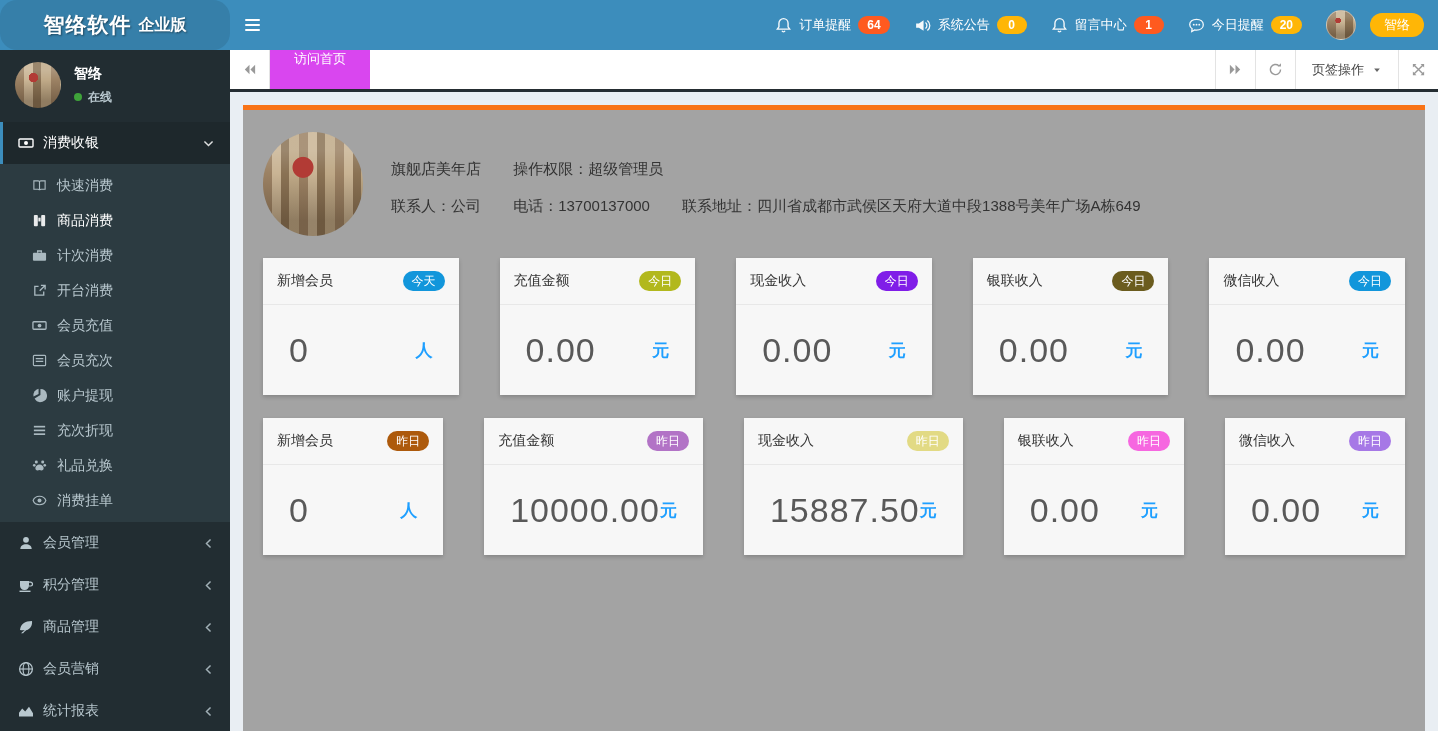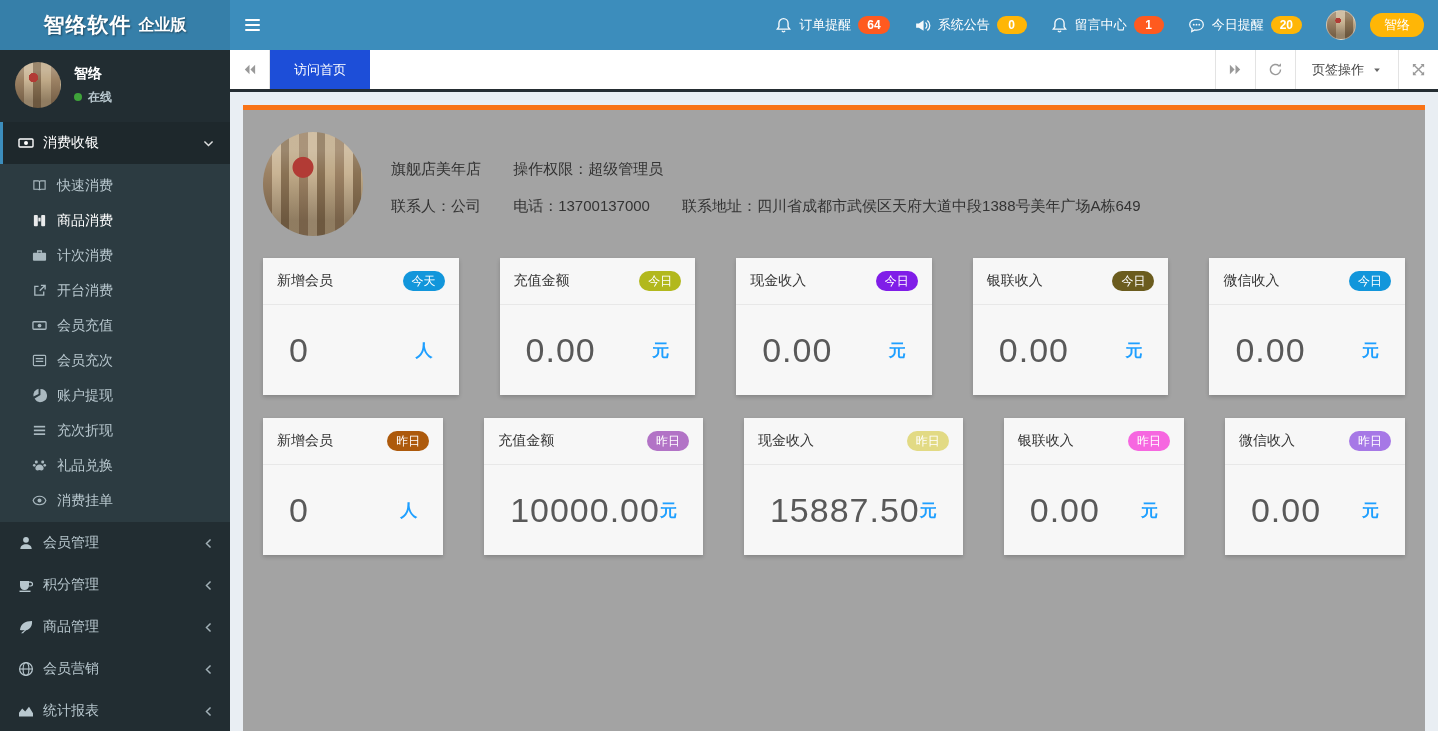--- a/index.html
+++ b/index.html
@@ -2,21 +2,21 @@
 <html><head>
 <meta charset="utf-8">
 <style>
   * { margin:0; padding:0; box-sizing:border-box; }
   html,body { width:1438px; height:731px; overflow:hidden; }
   body { font-family:"Liberation Sans","DejaVu Sans",sans-serif; font-size:14px; color:#333; background:#edf1f5; }
   .app { width:1438px; height:731px; display:flex; flex-direction:column; }
 
   
   .topbar { height:50px; display:flex; flex-shrink:0; background:#3c8dbc; }
-  .logo { width:230px; background:#367fa9; color:#fff; display:flex; align-items:center; justify-content:center; gap:7px; }
+  .logo { width:230px; background:#367fa9; color:#fff; display:flex; align-items:center; justify-content:center; gap:7px;border-radius:17px; }
   .logo-title { font-size:21px; font-weight:bold; letter-spacing:1px; text-shadow:1px 1px 2px rgba(0,0,0,.45); }
   .logo-edition { font-size:16px; font-weight:bold; text-shadow:1px 1px 2px rgba(0,0,0,.45); }
   .topnav { flex:1; display:flex; align-items:center; color:#fff; }
   .hamburger { width:45px; height:50px; display:flex; flex-direction:column; justify-content:center; align-items:center; gap:3px; cursor:pointer; }
   .hamburger span { display:block; width:15px; height:2px; background:#fff; border-radius:1px; }
   .topnav-spacer { flex:1; }
   .notif { display:flex; align-items:center; gap:7px; margin-right:24px; cursor:pointer; font-size:13px; }
   .notif .icn { width:17px; height:17px; display:inline-flex; color:#fff; opacity:.95; }
   .badge-pill { min-width:30px; text-align:center; padding:2px 9px; border-radius:10px; font-size:12px; font-weight:bold; color:#fff; }
   .top-avatar { width:30px; height:30px; border-radius:50%; margin-right:14px; border:1px solid rgba(255,255,255,.4); }
@@ -51,21 +51,21 @@
   .submenu-item.active { color:#fff; }
   .submenu-item .sicn { width:15px; height:15px; margin-right:10px; display:inline-flex; opacity:.9; }
 
   
   .main { flex:1; display:flex; flex-direction:column; min-width:0; }
   .tabbar { height:42px; flex-shrink:0; background:#fff; display:flex; align-items:stretch; border-bottom:3px solid #252d32; }
   .tabbtn { width:40px; display:flex; align-items:center; justify-content:center; color:#999; cursor:pointer; background:#fff; }
   .tabbtn svg { width:15px; height:15px; }
   .tabbtn.bleft { border-right:1px solid #e3e3e3; }
   .tabbtn.bsep { border-left:1px solid #e3e3e3; }
-  .tab-active { background:#1d4ed8; color:#fff; font-size:13px; display:flex; align-items:center; padding:0 24px; cursor:pointer; }
+  .tab-active { background:#d946ef; color:#fff; font-size:13px; display:flex; padding:0 24px; cursor:pointer; }
   .tab-strip { flex:1; }
   .tab-ops { display:flex; align-items:center; gap:8px; padding:0 16px; border-left:1px solid #e3e3e3; color:#444; font-size:13px; cursor:pointer; }
   .tab-ops .caret { width:10px; height:10px; display:inline-flex; color:#666; }
 
   .content { flex:1; background:#e9eef3; padding:13px 13px 0; overflow:hidden; }
   .panel { background:#a3a3a3; height:100%; border-top:5px solid #f97316; padding:22px 20px; }
 
   
   .store { display:flex; align-items:flex-start; margin-bottom:22px; }
   .store-avatar { width:100px; height:104px; border-radius:50%; flex-shrink:0; }

